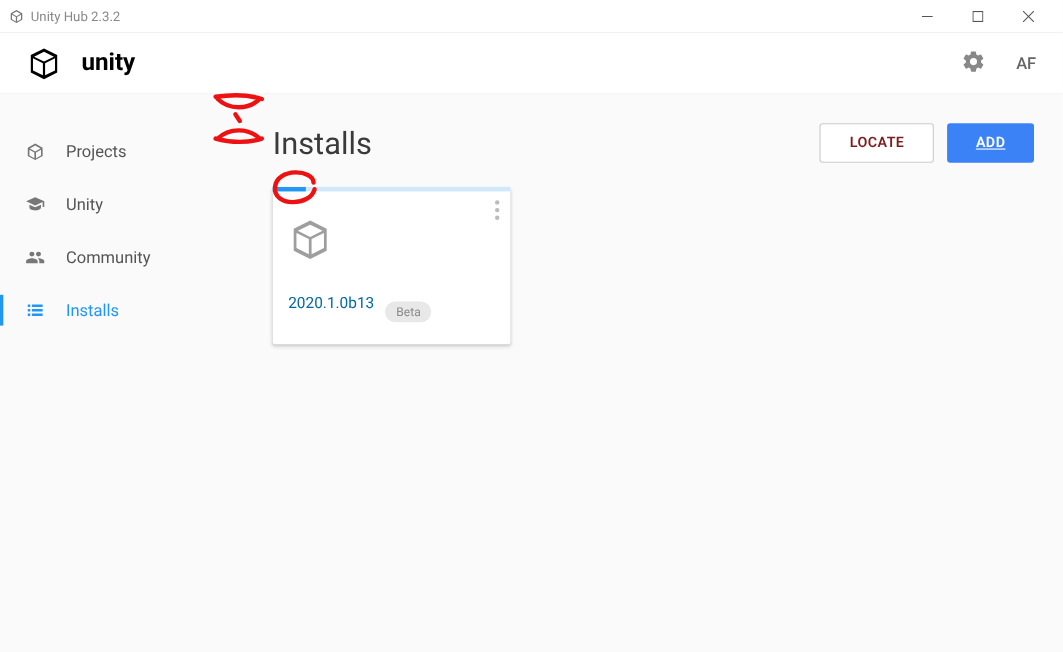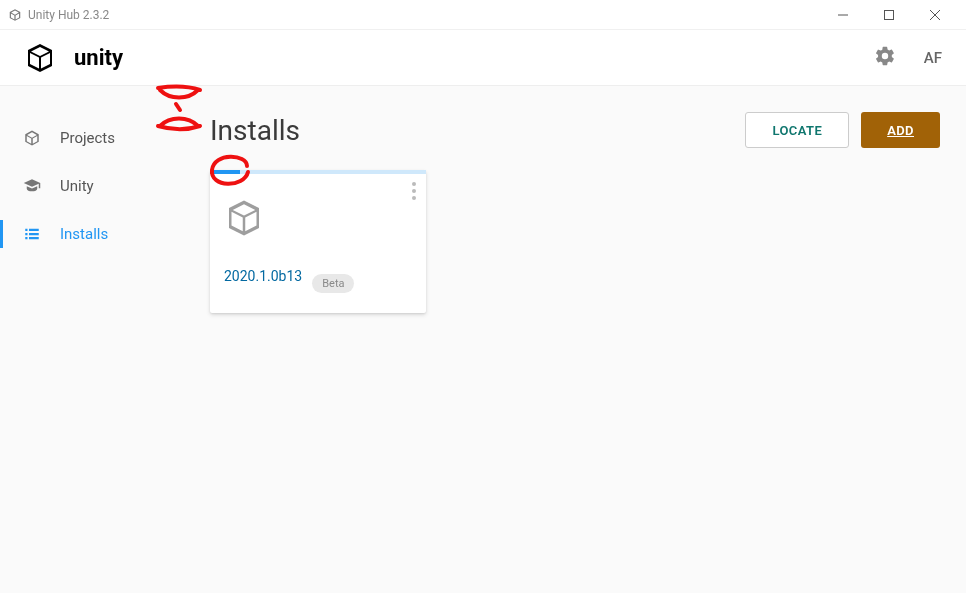--- a/index.html
+++ b/index.html
@@ -39,20 +39,21 @@
   .topbar .logo svg { width:32px; height:32px; }
   .topbar .right { margin-left:auto; display:flex; align-items:center; gap:28px; color:#777;justify-content:flex-end; }
   .gear { width:22px; height:22px; display:flex; align-items:center; justify-content:center; }
   .gear svg { width:22px; height:22px; fill:#888; }
   .user-initials { font-size:15px; font-weight:500; color:#666; }
 
   .body {
     display:flex;
     height: calc(593px - 30px - 56px);
     background:#fafafa;
+    gap:38px;
   }
   .sidebar {
     width: 200px;
     background:#fafafa;
     padding-top: 28px;
   }
   .side-item {
     display:flex; align-items:center; gap:18px;
     padding: 14px 10px 14px 22px;
     font-size:15px; color:#555;
@@ -75,22 +76,22 @@
     display:flex; align-items:center;
     margin-bottom: 22px;
   }
   .page-title { font-size:28px; font-weight:400; color:#3a3a3a; }
   .page-actions { margin-left:auto; display:flex; gap:12px; }
   .btn {
     height:36px; padding:0 26px; border-radius:3px; font-size:13px; font-weight:600;
     display:flex; align-items:center; justify-content:center; letter-spacing:0.4px;
     cursor:pointer;
   }
-  .btn-outline { background:#fff; border:1px solid #ccc; color:#0f766e;justify-content:center; }
-  .btn-primary { background:#a16207; color:#fff; border:none;text-decoration:underline; }
+  .btn-outline { background:#fff; border:1px solid #ccc; color:#7f1d1d;justify-content:center; }
+  .btn-primary { background:#3b82f6; color:#fff; border:none;text-decoration:underline; }
 
   .install-card {
     width:216px;
     background:#fff;
     border-radius:2px;
     box-shadow: 0 2px 4px rgba(0,0,0,0.12), 0 1px 2px rgba(0,0,0,0.08);
     position:relative;
     padding: 16px 14px 20px 14px;
   }
   .install-card .progress {
@@ -182,20 +183,28 @@
 
     <div class="side-item">
       <span class="icn">
         <svg viewBox="0 0 24 24" width="18" height="18">
             <path fill="currentColor" d="M12 3 1 8l11 5 9-4.09V15h2V8L12 3zM5 12.18v3.32C5 17.5 8.13 19 12 19s7-1.5 7-3.5v-3.32l-7 3.18-7-3.18z"></path>
           </svg>
       </span>
       <span>Unity</span>
     </div>
 
+    <div class="side-item">
+      <span class="icn">
+        <svg viewBox="0 0 24 24" width="18" height="18">
+            <path fill="currentColor" d="M16 11a3 3 0 1 0-3-3 3 3 0 0 0 3 3zm-8 0a3 3 0 1 0-3-3 3 3 0 0 0 3 3zm0 2c-2.33 0-7 1.17-7 3.5V19h14v-2.5C15 14.17 10.33 13 8 13zm8 0c-.29 0-.62.02-.97.05A4.46 4.46 0 0 1 17 16.5V19h6v-2.5c0-2.33-4.67-3.5-7-3.5z"></path>
+          </svg>
+      </span>
+      <span>Community</span>
+    </div>
 
     <div class="side-item active">
       <span class="icn">
         <svg viewBox="0 0 24 24" width="18" height="18">
             <path fill="currentColor" d="M3 5h3v3H3V5zm5 0h13v3H8V5zM3 10.5h3v3H3v-3zm5 0h13v3H8v-3zM3 16h3v3H3v-3zm5 0h13v3H8v-3z"></path>
           </svg>
       </span>
       <span>Installs</span>
     </div>
   </div>

